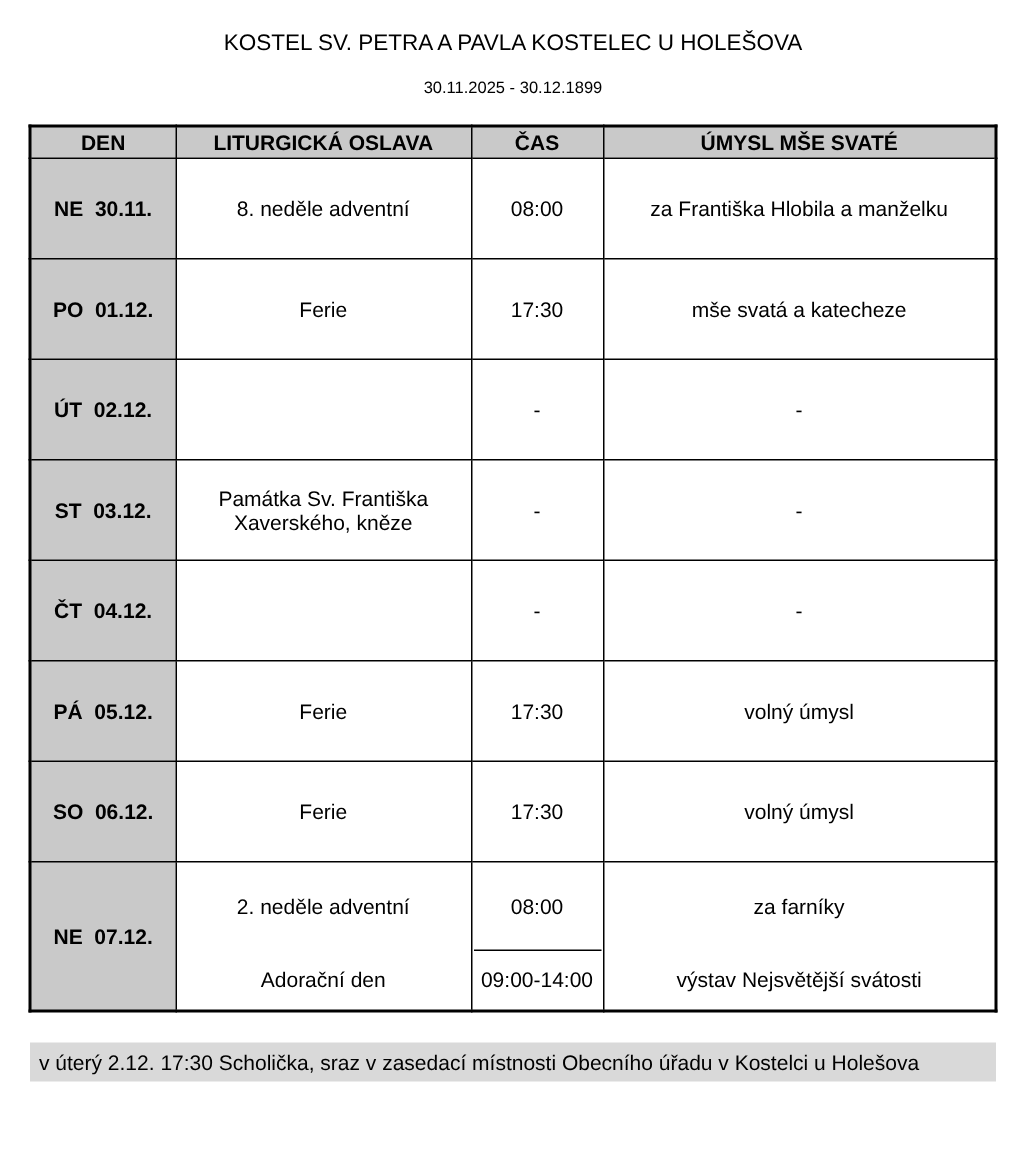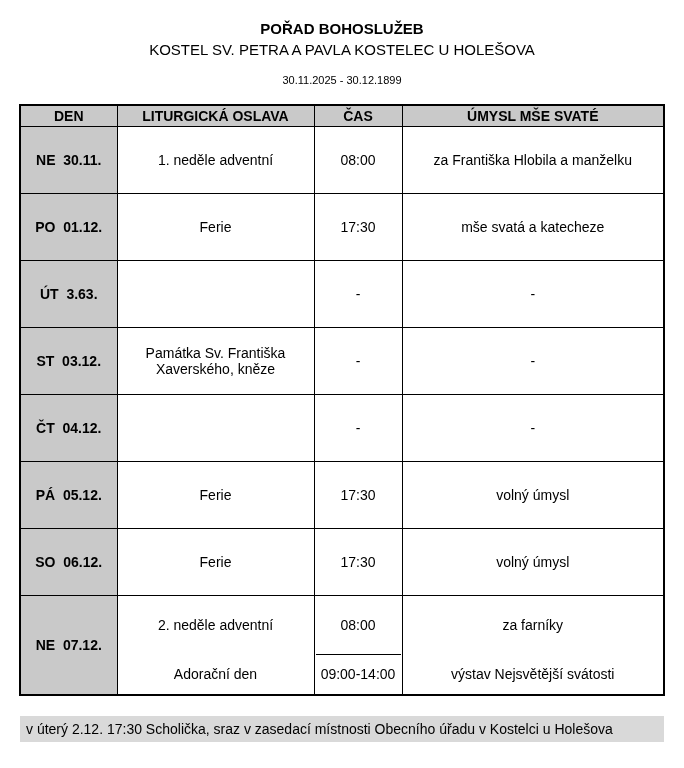--- a/index.html
+++ b/index.html
@@ -66,21 +66,20 @@
     line-height:20px;
     padding:3px 6px;
   }
 </style>
 </head>
 <body>
 
 <div class="page">
 
   <div class="titles">
-    <div class="title-main">POŘAD BOHOSLUŽEB</div>
     <div class="title-sub">KOSTEL SV. PETRA A PAVLA KOSTELEC U HOLEŠOVA</div>
     <div class="date-range">30.11.2025 - 30.12.1899</div>
   </div>
 
   <table class="schedule">
     <colgroup>
       <col style="width:97px">
       <col style="width:197px">
       <col style="width:88px">
       <col style="width:262px">
@@ -89,32 +88,32 @@
       <tr>
         <th>DEN</th>
         <th>LITURGICKÁ OSLAVA</th>
         <th>ČAS</th>
         <th>ÚMYSL MŠE SVATÉ</th>
       </tr>
     </thead>
     <tbody>
       <tr>
         <td class="den">NE  30.11.</td>
-        <td>1. neděle adventní</td>
+        <td>8. neděle adventní</td>
         <td>08:00</td>
         <td>za Františka Hlobila a manželku</td>
       </tr>
       <tr>
         <td class="den">PO  01.12.</td>
         <td>Ferie</td>
         <td>17:30</td>
         <td>mše svatá a katecheze</td>
       </tr>
       <tr>
-        <td class="den">ÚT  3.63.</td>
+        <td class="den">ÚT  02.12.</td>
         <td></td>
         <td>-</td>
         <td>-</td>
       </tr>
       <tr>
         <td class="den">ST  03.12.</td>
         <td>Památka Sv. Františka Xaverského, kněze</td>
         <td>-</td>
         <td>-</td>
       </tr>

